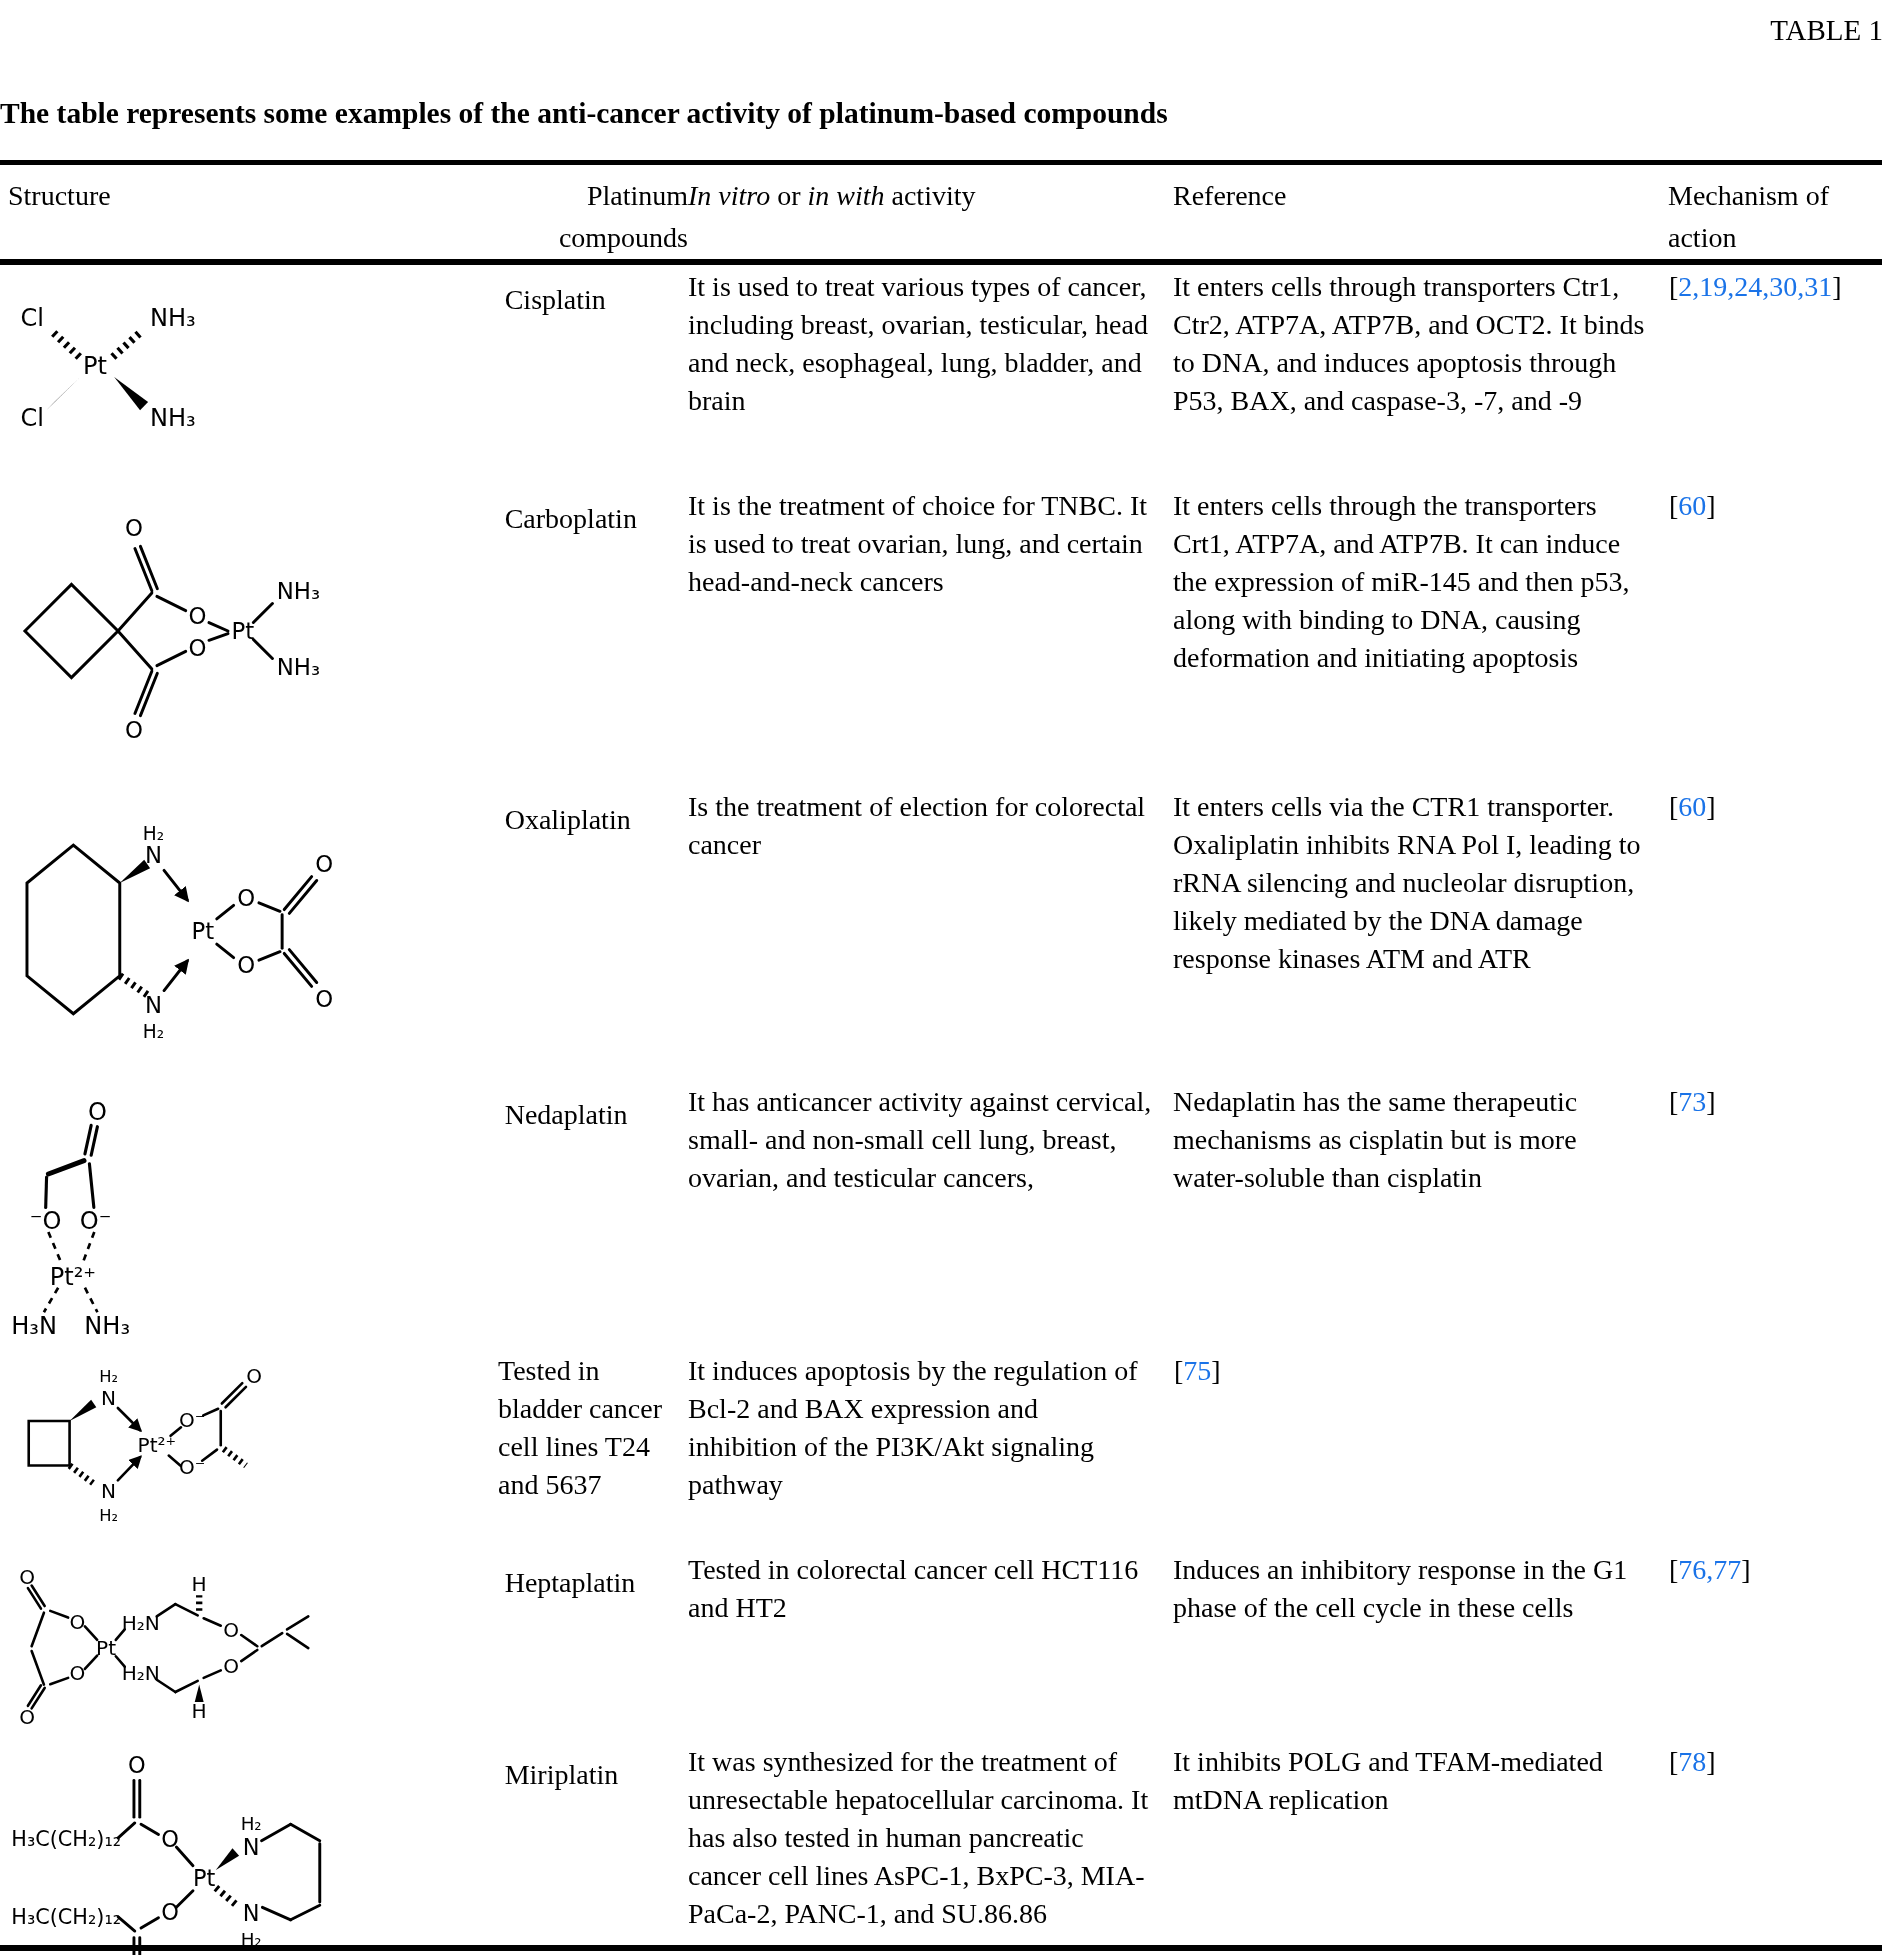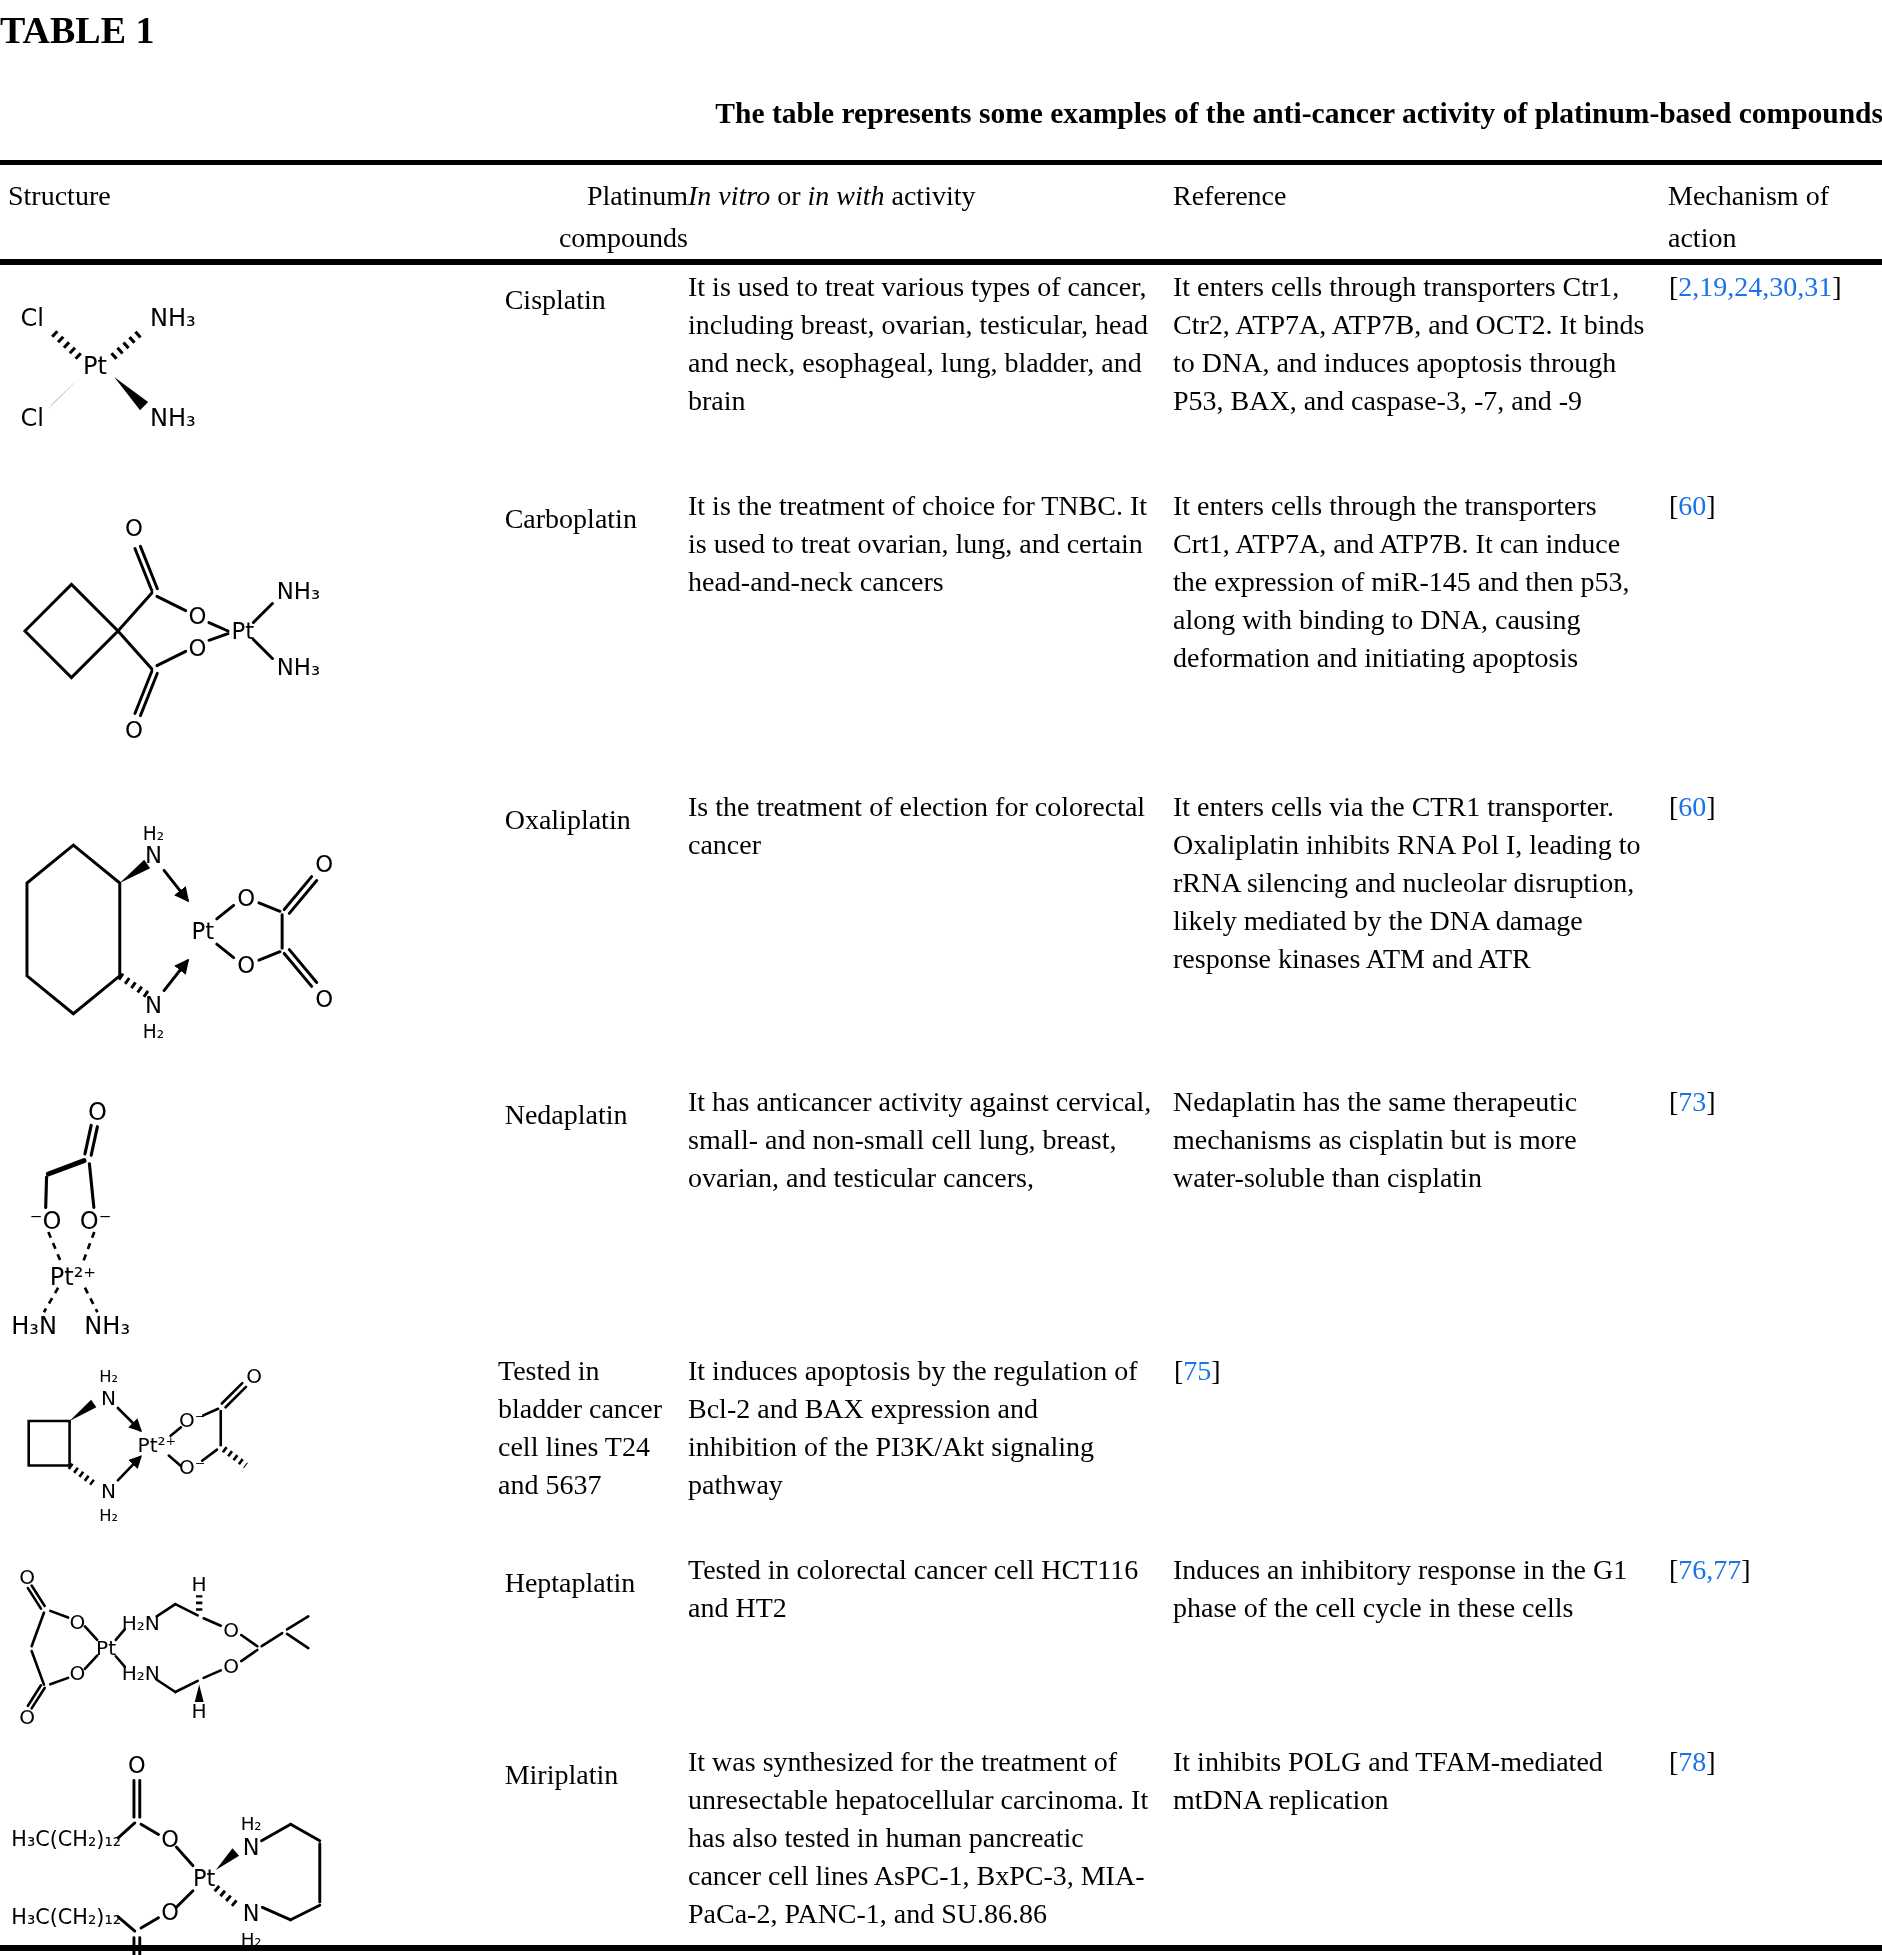--- a/index.html
+++ b/index.html
@@ -1,19 +1,19 @@
 <!DOCTYPE html>
 <html style="font-size:7.1px"><head>
 <meta charset="utf-8">
 <style>
   html,body{margin:0;padding:0;background:#fff;}
   body{width:1883px;height:1955px;font-family:"Liberation Serif",serif;color:#000;}
   .page{position:relative;width:1883px;height:1955px;overflow:hidden;background:#fff;}
-  .title{text-align:left;font-weight:bold;font-size:38px;line-height:38px;padding-top:10.7px;}
-  .caption{text-align:right;font-weight:bold;font-size:29.5px;line-height:38px;margin-top:45px;}
+  .title{text-align:right;font-weight:normal;font-size:29px;line-height:38px;padding-top:10.7px;}
+  .caption{text-align:left;font-weight:bold;font-size:29.5px;line-height:38px;margin-top:45px;}
   .rule{height:5.8px;background:#000;}
   .rule-top{margin-top:28px;}
   .rule-head{margin-top:0;}
   .rule-bottom{position:absolute;left:0;right:0;bottom:3.6px;height:6.3px;}
   .row{display:grid;grid-template-columns:498px 190px 485px 495px 215px;}
   .thead{min-height:88px;}
   .cell{font-size:28px;line-height:38px;}
   .h{font-weight:normal;line-height:42px;padding-top:9.8px;}
   .h .it{font-style:italic;}
   .c-structure{padding:6.7px 0 0 8px;}

